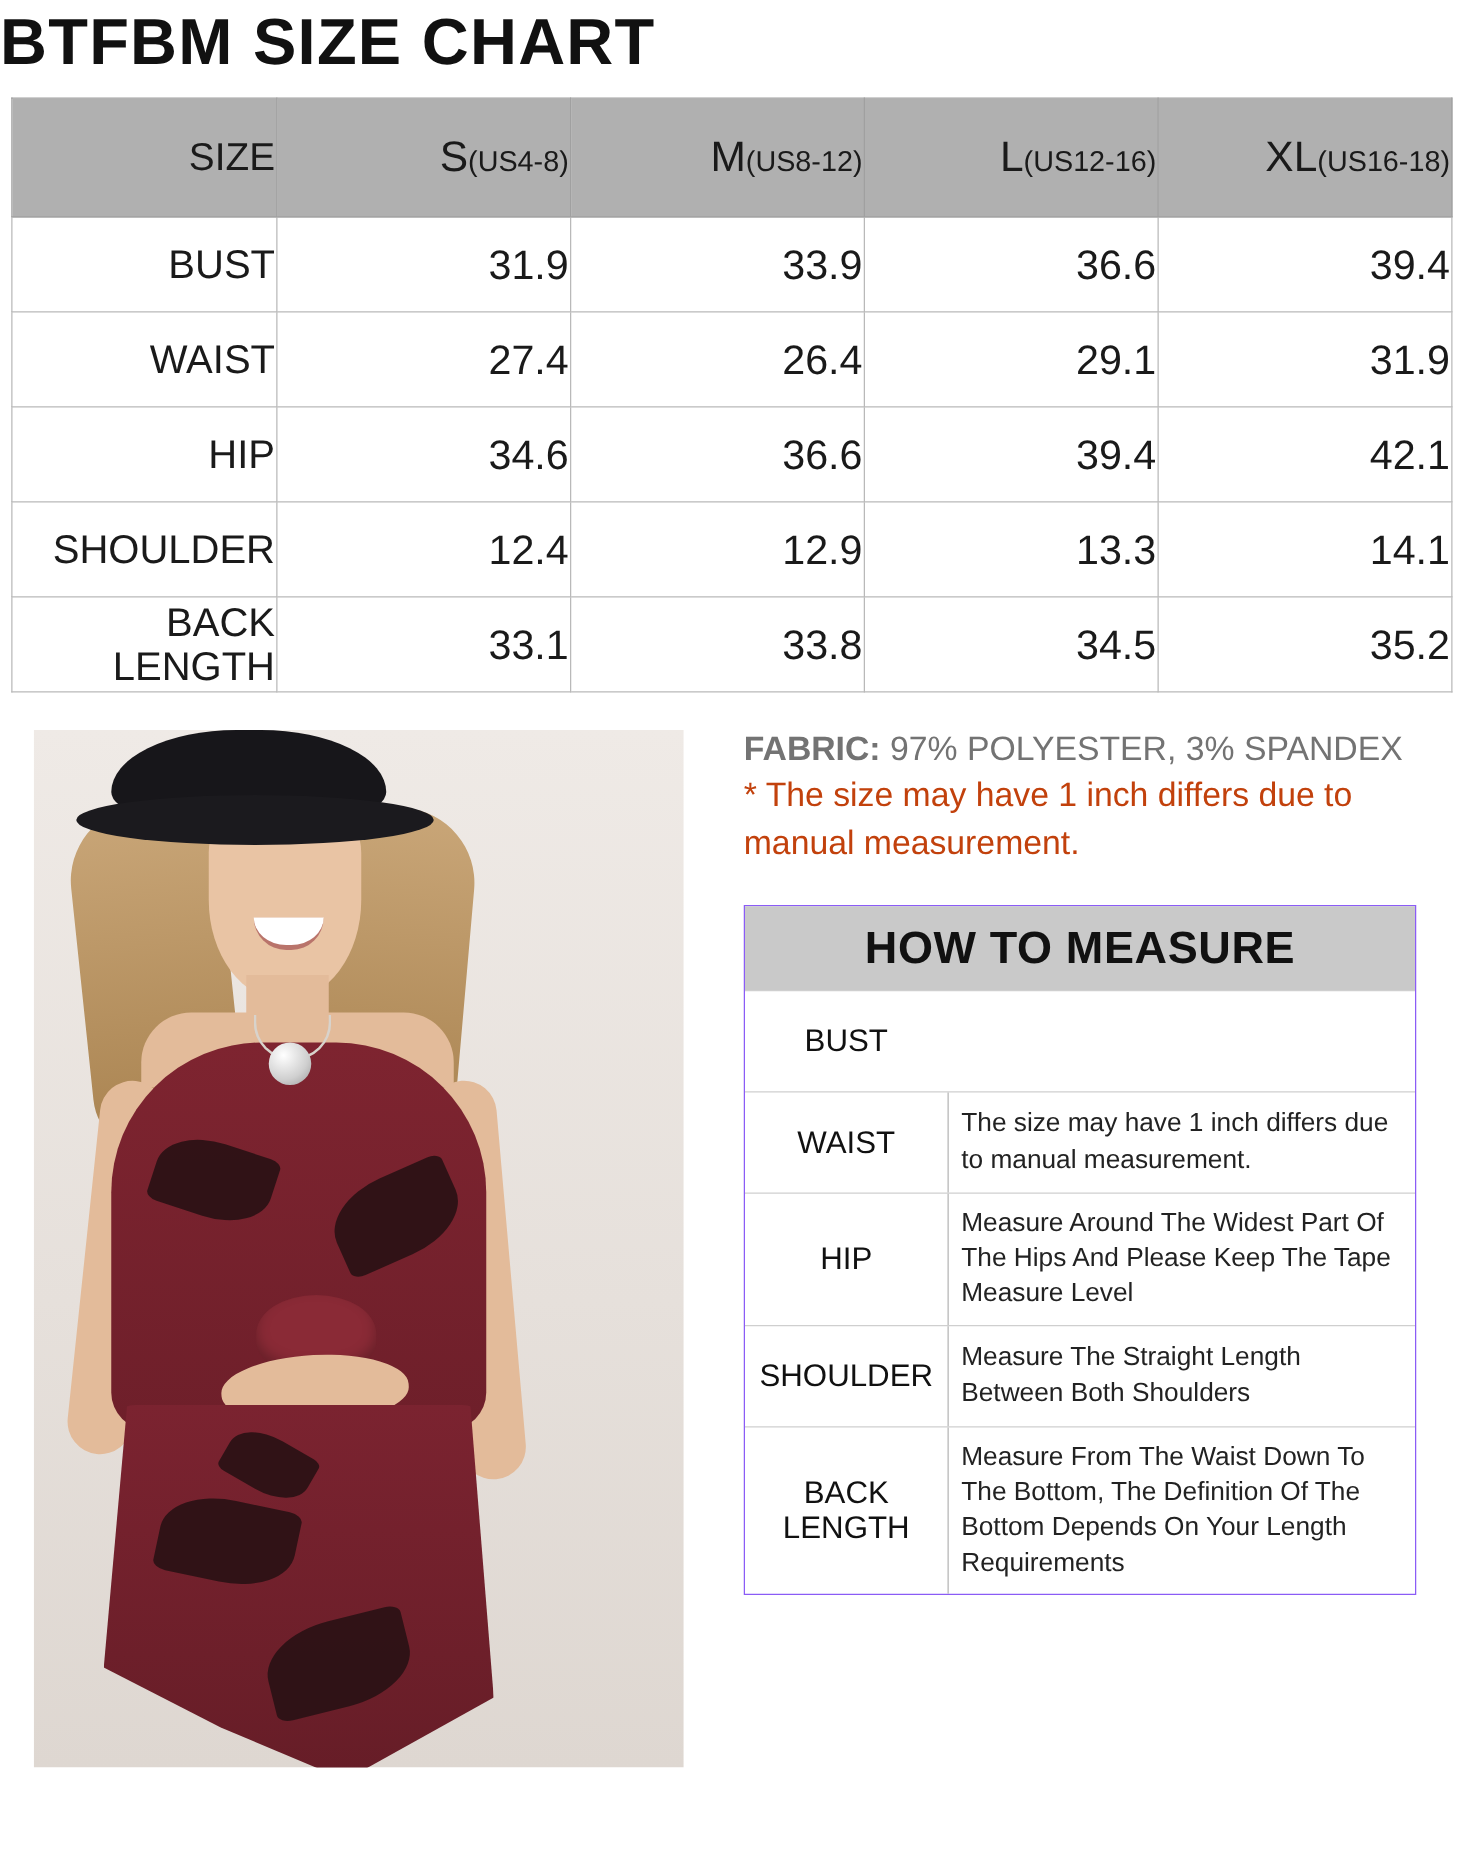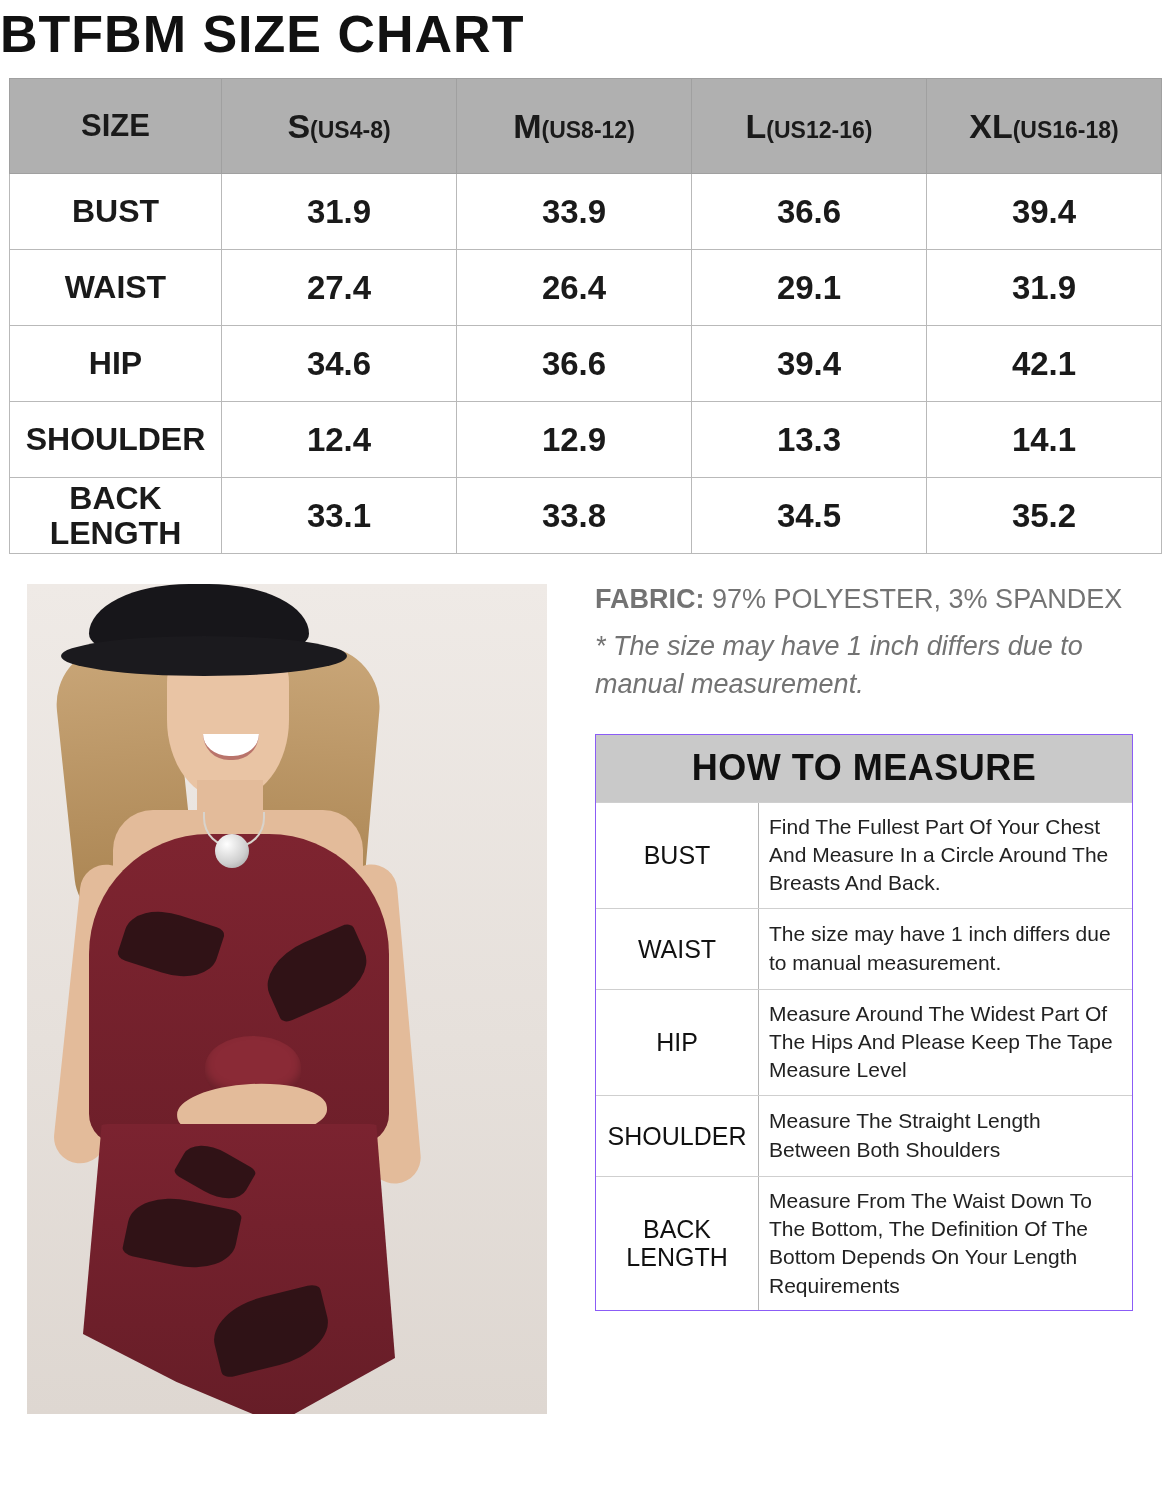--- a/index.html
+++ b/index.html
@@ -27,22 +27,22 @@
 
   
   .size-table {
     width: 1153px;
     margin: 0 auto;
     border-collapse: collapse;
     table-layout: fixed;
   }
   .size-table th, .size-table td {
     border: 1px solid #b9b9b9;
-    text-align: center;
-    font-weight: bold;
+    text-align: right;
+    font-weight: normal;
   }
   .size-table thead th {
     background: #b0b0b0;
     color: #1a1a1a;
     height: 92px;
     font-size: 31px;
     border-color: #a0a0a0;
   }
   .size-table thead th .sz {
     font-size: 34px;
@@ -80,24 +80,23 @@
   }
 
   .fabric-line {
     font-size: 27px;
     color: #737373;
     margin-bottom: 2px;
   }
   .fabric-line b { font-weight: bold; }
   .note-line {
     font-size: 27px;
-    color: #737373;
+    color: #c2410c;
     line-height: 1.42;
-    margin-top: 12px;
-    font-style: italic;
+    margin-top: 2px;
   }
 
   
   .htm {
     margin-top: 30px;
     border: 1px solid #8b5cf6;
     width: 536px;
   }
   .htm-head {
     background: #c9c9c9;
@@ -382,21 +381,20 @@
     <div class="fabric-line">
       <b>FABRIC:</b><span> 97% POLYESTER, 3% SPANDEX</span>
     </div>
     <div class="note-line">* The size may have 1 inch differs due to manual measurement.</div>
 
     <div class="htm">
       <div class="htm-head">HOW TO MEASURE</div>
 
       <div class="htm-row">
         <div class="htm-term">BUST</div>
-        <div class="htm-desc">Find The Fullest Part Of Your Chest And Measure In a Circle Around The Breasts And Back.</div>
       </div>
       <div class="htm-row">
         <div class="htm-term">WAIST</div>
         <div class="htm-desc">The size may have 1 inch differs due to manual measurement.</div>
       </div>
       <div class="htm-row">
         <div class="htm-term">HIP</div>
         <div class="htm-desc">Measure Around The Widest Part Of The Hips And Please Keep The Tape Measure Level</div>
       </div>
       <div class="htm-row">

